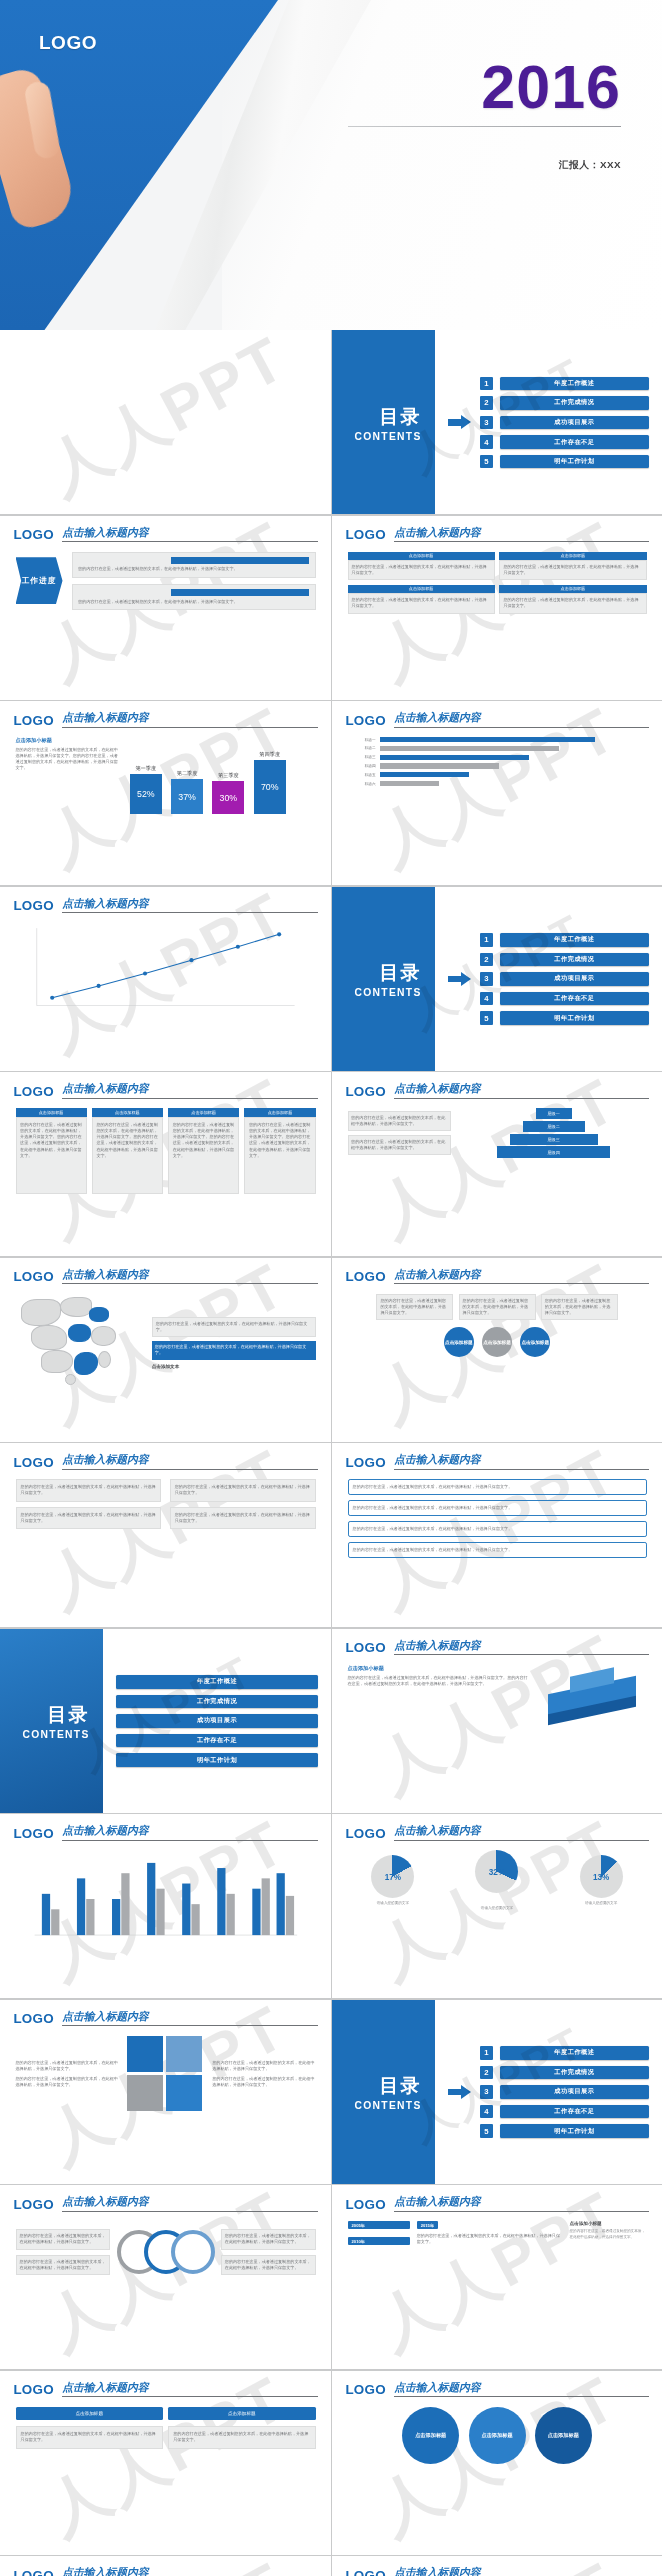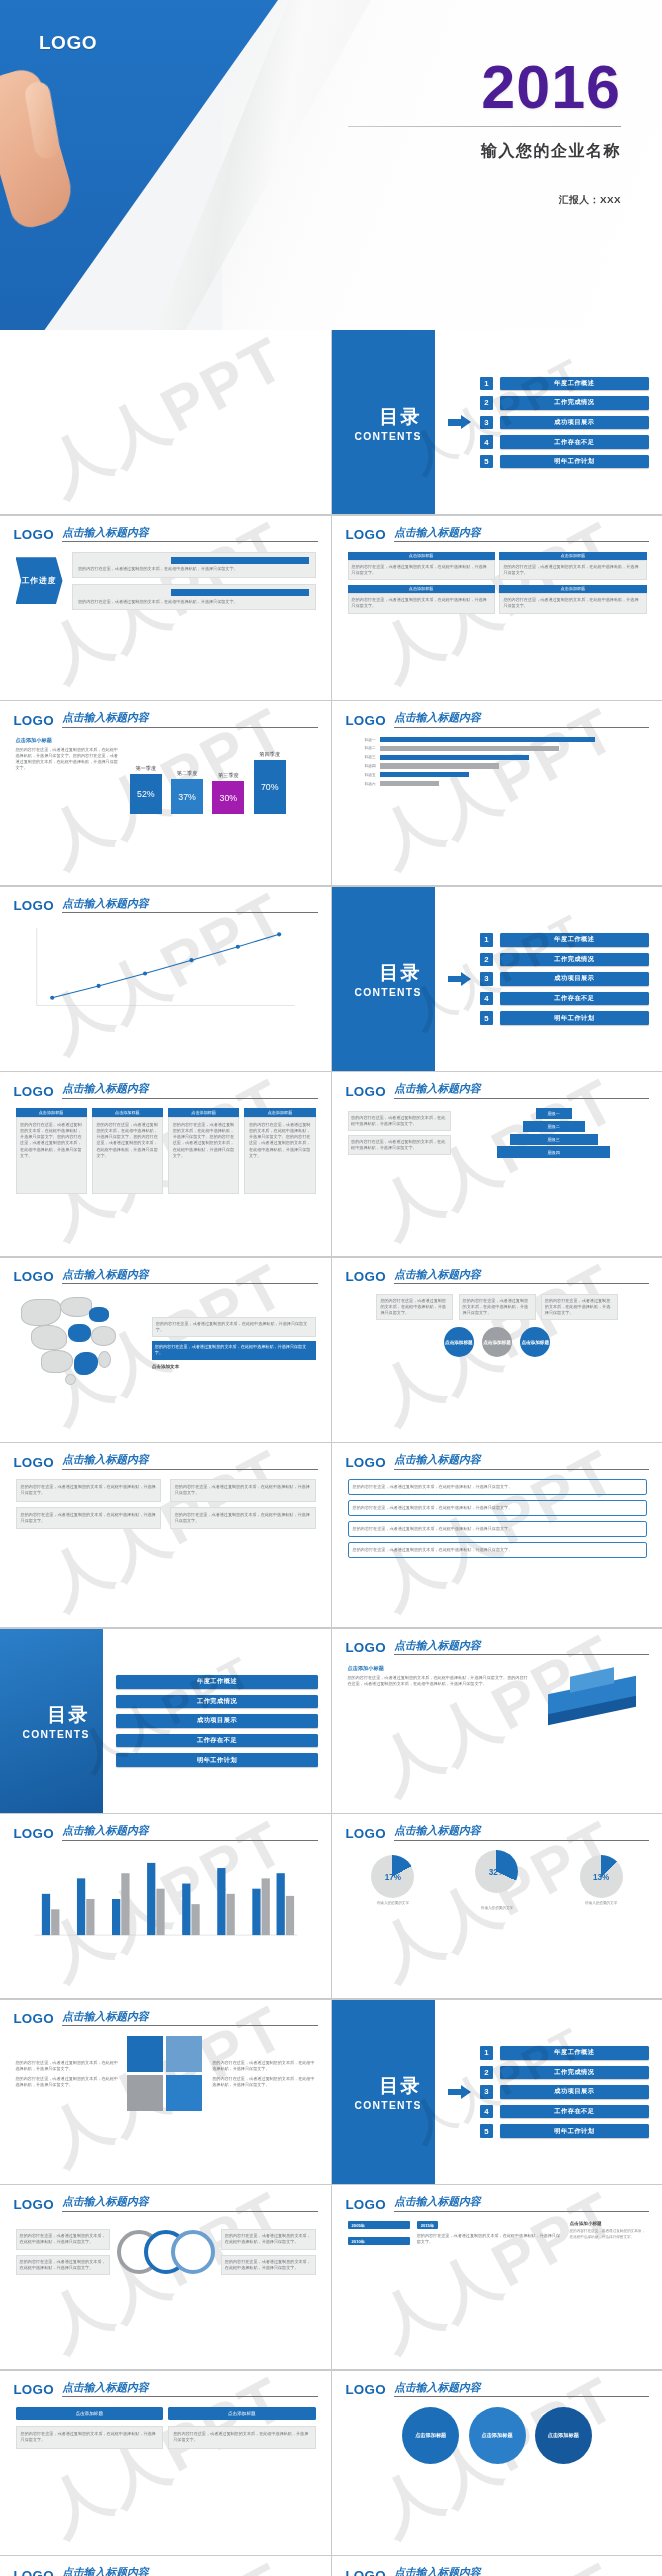--- a/index.html
+++ b/index.html
@@ -240,21 +240,20 @@
 
 <div class="cover">
   <div class="cover-white"></div>
   <div class="cover-blue"></div>
   <div class="cover-fold"></div>
   <div class="hand"></div>
   <div class="cover-logo">LOGO</div>
   <div class="cover-text">
     <div class="cover-year">2016</div>
     <div class="cover-rule"></div>
-    <div class="cover-sub">输入您的企业名称</div>
     <div class="cover-presenter">汇报人：XXX</div>
   </div>
 </div>
 
 <div class="grid">
 
   <div class="slide">
     <div class="wm">人人PPT</div>
   </div>
 

